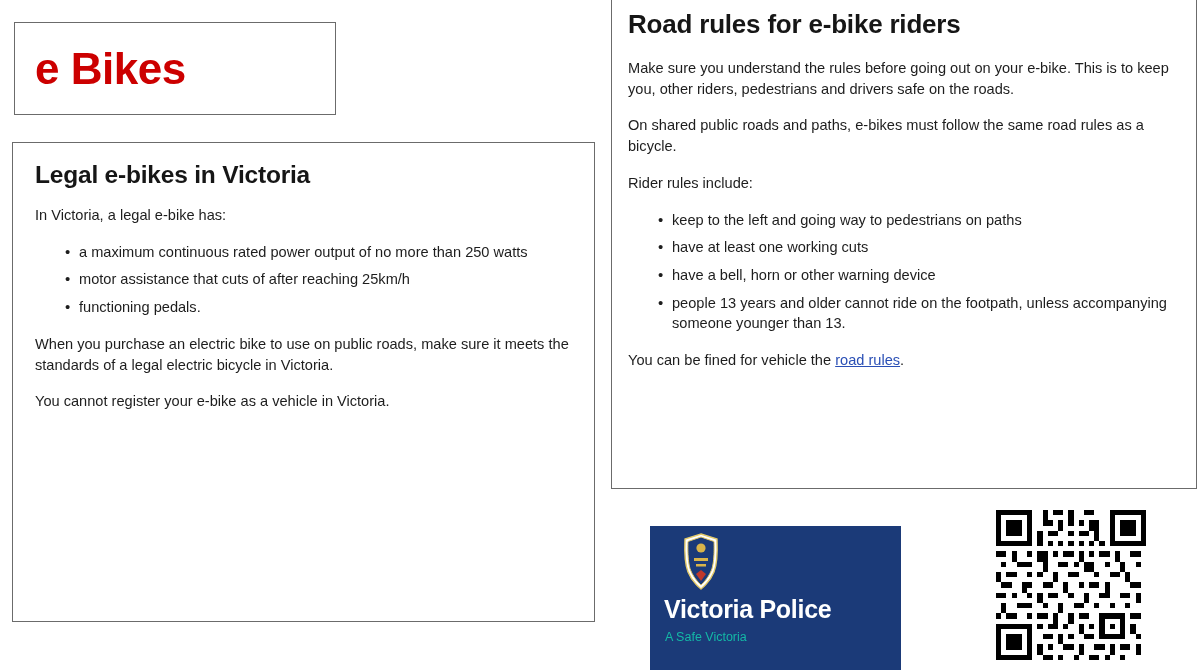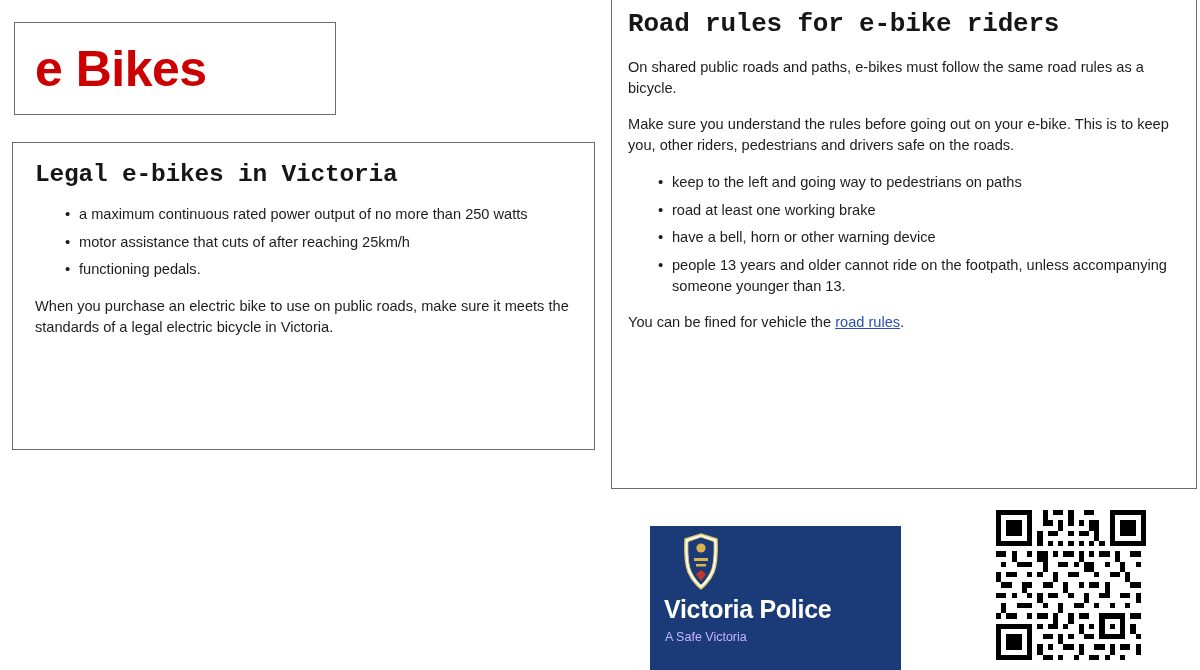--- a/index.html
+++ b/index.html
@@ -28,52 +28,51 @@
   #title-box {
     left: 14px;
     top: 22px;
     width: 322px;
     height: 93px;
     display: flex;
     align-items: center;
     padding-left: 20px;
   }
   #title-text {
-    font-size: 50px;
+    font-size: 44px;
     font-weight: bold;
     color: #cc0000;
     letter-spacing: -0.5px;
     line-height: 1;
   }
 
   
   #legal-box {
     left: 12px;
     top: 142px;
     width: 583px;
-    height: 308px;
+    height: 480px;
     padding: 18px 22px 10px 22px;
   }
 
   
   #rules-box {
     left: 611px;
     top: -8px;
     width: 586px;
     height: 497px;
     padding: 16px 20px 10px 16px;
   }
 
   h2.sec-title {
     font-size: 24.5px;
     font-weight: bold;
     margin: 0 0 16px 0;
     color: #161616;
     letter-spacing: -0.2px;
-    font-family: Liberation Mono, monospace;
   }
   #rules-box h2.sec-title {
     font-size: 26px;
     margin-bottom: 18px;
   }
 
   p.para {
     font-size: 14.6px;
     line-height: 1.42;
     margin: 0 0 16px 0;
@@ -126,21 +125,21 @@
     font-size: 25px;
     font-weight: bold;
     color: #ffffff;
     letter-spacing: -0.3px;
   }
   #vicpol-tag {
     position: absolute;
     left: 15px;
     top: 104px;
     font-size: 12.5px;
-    color: #c4b5fd;
+    color: #14b8a6;
   }
   #crest {
     position: absolute;
     left: 22px;
     top: 6px;
     width: 58px;
     height: 60px;
   }
 
   
@@ -156,41 +155,44 @@
 </head>
 <body>
 
 <div class="panel" id="title-box">
   <span id="title-text">e Bikes</span>
 </div>
 
 <div class="panel" id="legal-box">
   <h2 class="sec-title">Legal e-bikes in Victoria</h2>
 
+  <p class="para">In Victoria, a legal e-bike has:</p>
 
   <ul class="bullets">
     <li>a maximum continuous rated power output of no more than 250 watts</li>
     <li>motor assistance that cuts of after reaching 25km/h</li>
     <li>functioning pedals.</li>
   </ul>
 
   <p class="para">When you purchase an electric bike to use on public roads, make sure it meets the standards of a legal electric bicycle in Victoria.</p>
 
 
+  <p class="para">You cannot register your e-bike as a vehicle in Victoria.</p>
 </div>
 
 <div class="panel" id="rules-box">
   <h2 class="sec-title">Road rules for e-bike riders</h2>
 
+  <p class="para">Make sure you understand the rules before going out on your e-bike. This is to keep you, other riders, pedestrians and drivers safe on the roads.</p>
   <p class="para">On shared public roads and paths, e-bikes must follow the same road rules as a bicycle.</p>
-  <p class="para">Make sure you understand the rules before going out on your e-bike. This is to keep you, other riders, pedestrians and drivers safe on the roads.</p>
+  <p class="para">Rider rules include:</p>
 
   <ul class="bullets">
     <li>keep to the left and going way to pedestrians on paths</li>
-    <li>road at least one working brake</li>
+    <li>have at least one working cuts</li>
     <li>have a bell, horn or other warning device</li>
     <li>people 13 years and older cannot ride on the footpath, unless accompanying someone younger than 13.</li>
   </ul>
 
   <p class="para"><span>You can be fined for vehicle the </span><a class="doclink" href="#">road rules</a><span>.</span></p>
 </div>
 
 <div id="vicpol-logo">
   <svg id="crest" viewBox="0 0 58 60">
     <path d="M29 2 L45 7 C45 7 46 30 42 40 C38 50 29 57 29 57 C29 57 20 50 16 40 C12 30 13 7 13 7 Z" fill="#ffffff" stroke="#e2c96a" stroke-width="1.4"></path>

